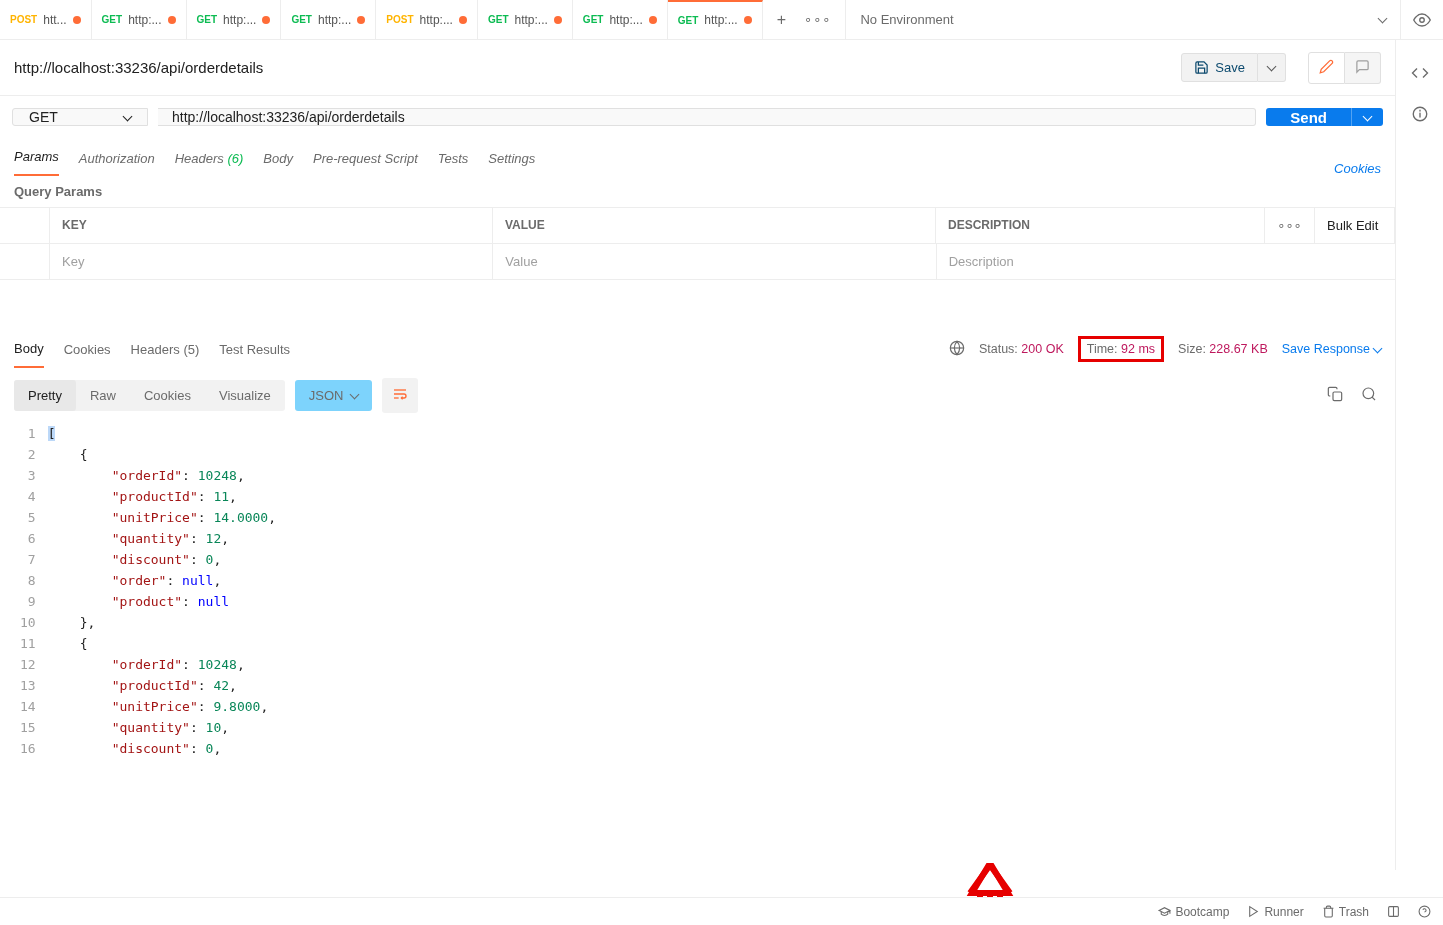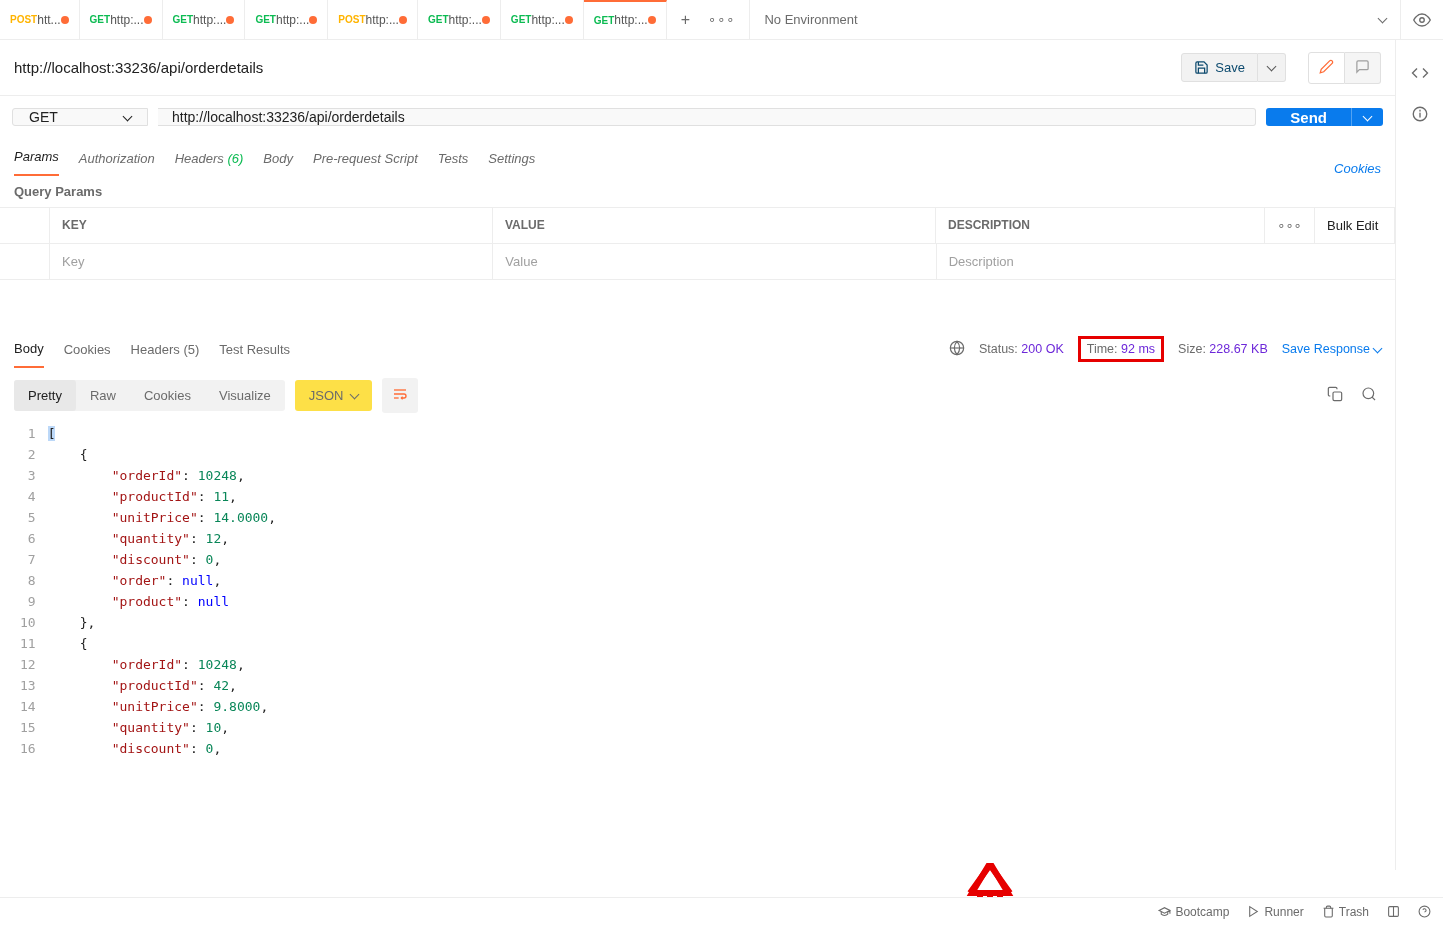--- a/index.html
+++ b/index.html
@@ -1,21 +1,21 @@
 <!DOCTYPE html>
 <html><head>
 <meta charset="utf-8">
 <style>
 * { box-sizing: border-box; margin: 0; padding: 0; }
 body { font-family: -apple-system, BlinkMacSystemFont, "Segoe UI", Arial, sans-serif; font-size: 13px; color: #212121; background: #fff; overflow: hidden; }
 .app { display: flex; flex-direction: column; height: 925px; width: 1443px; }
 
 
 .tabbar { display: flex; align-items: center; border-bottom: 1px solid #ededed; height: 40px; }
-.tab { display: flex; align-items: center; padding: 0 10px; height: 100%; border-right: 1px solid #ededed; cursor: pointer; font-size: 12px; min-width: 0; }
+.tab { display: flex; align-items: center; padding: 0 10px; height: 100%; border-right: 1px solid #ededed; cursor: pointer; font-size: 12px; gap: 6px; min-width: 0; }
 .tab.active { border-top: 2px solid #ff6c37; margin-top: -1px; }
 .tab .method { font-weight: 600; font-size: 10px; }
 .tab .m-get { color: #0cbb52; }
 .tab .m-post { color: #ffb400; }
 .tab .tabname { color: #555; max-width: 48px; overflow: hidden; text-overflow: ellipsis; white-space: nowrap; }
 .tab .dot { width: 8px; height: 8px; background: #ff6c37; border-radius: 50%; }
 .tab-util { display: flex; align-items: center; padding: 0 14px; gap: 18px; color: #6b6b6b; border-right: 1px solid #ededed; height: 100%; }
 .env { display: flex; align-items: center; flex: 1; padding: 0 14px; color: #6b6b6b; justify-content: space-between; height: 100%; border-right: 1px solid #ededed; }
 .eye { padding: 0 12px; color: #6b6b6b; display: flex; align-items: center; height: 100%; }
 
@@ -62,30 +62,30 @@
 .phdr { color: #6b6b6b; font-weight: 600; font-size: 12px; }
 .pinput { color: #a0a0a0; }
 
 
 .divider { height: 50px; }
 .resptabs { display: flex; align-items: center; padding: 0 14px; gap: 20px; font-size: 13px; color: #6b6b6b; height: 38px; }
 .resptabs .rtab { cursor: pointer; padding: 10px 0; }
 .resptabs .rtab.active { color: #212121; border-bottom: 2px solid #ff6c37; }
 .resptabs .spacer { flex: 1; }
 .resp-meta { display: flex; align-items: center; gap: 14px; color: #6b6b6b; font-size: 12.5px; }
-.resp-meta .ok { color: #6d28d9; }
+.resp-meta .ok { color: #be185d; }
 .resp-meta .timebox { border: 3px solid #e60000; padding: 3px 6px; }
 .save-resp { color: #097bed; font-weight: 500; cursor: pointer; display: flex; align-items: center; gap: 4px; }
 
 
 .resptool { display: flex; align-items: center; padding: 10px 14px; gap: 10px; }
 .tgroup { display: flex; background: #f2f2f2; border-radius: 3px; }
 .tbtn { padding: 8px 14px; color: #6b6b6b; cursor: pointer; font-size: 13px; }
 .tbtn.active { background: #e8e8e8; color: #212121; border-radius: 3px; }
-.fmtsel { background: #fde047; padding: 8px 14px; border-radius: 3px; color: #6b6b6b; cursor: pointer; display: flex; gap: 8px; align-items: center; }
+.fmtsel { background: #7dd3fc; padding: 8px 14px; border-radius: 3px; color: #6b6b6b; cursor: pointer; display: flex; gap: 8px; align-items: center; }
 .wrap-btn { background: #f2f2f2; padding: 8px 10px; border-radius: 3px; cursor: pointer; }
 .resptool .spacer { flex: 1; }
 .resptool .util { color: #6b6b6b; cursor: pointer; padding: 4px; }
 
 
 .codewrap { flex: 1; overflow: auto; position: relative; }
 .code { display: flex; font-family: Consolas, Menlo, monospace; font-size: 13px; line-height: 21px; }
 .gutter { text-align: right; color: #a0a0a0; padding: 0 12px 0 20px; user-select: none; }
 .lines { padding-right: 12px; }
 .pl0 { padding-left: 0px; }

